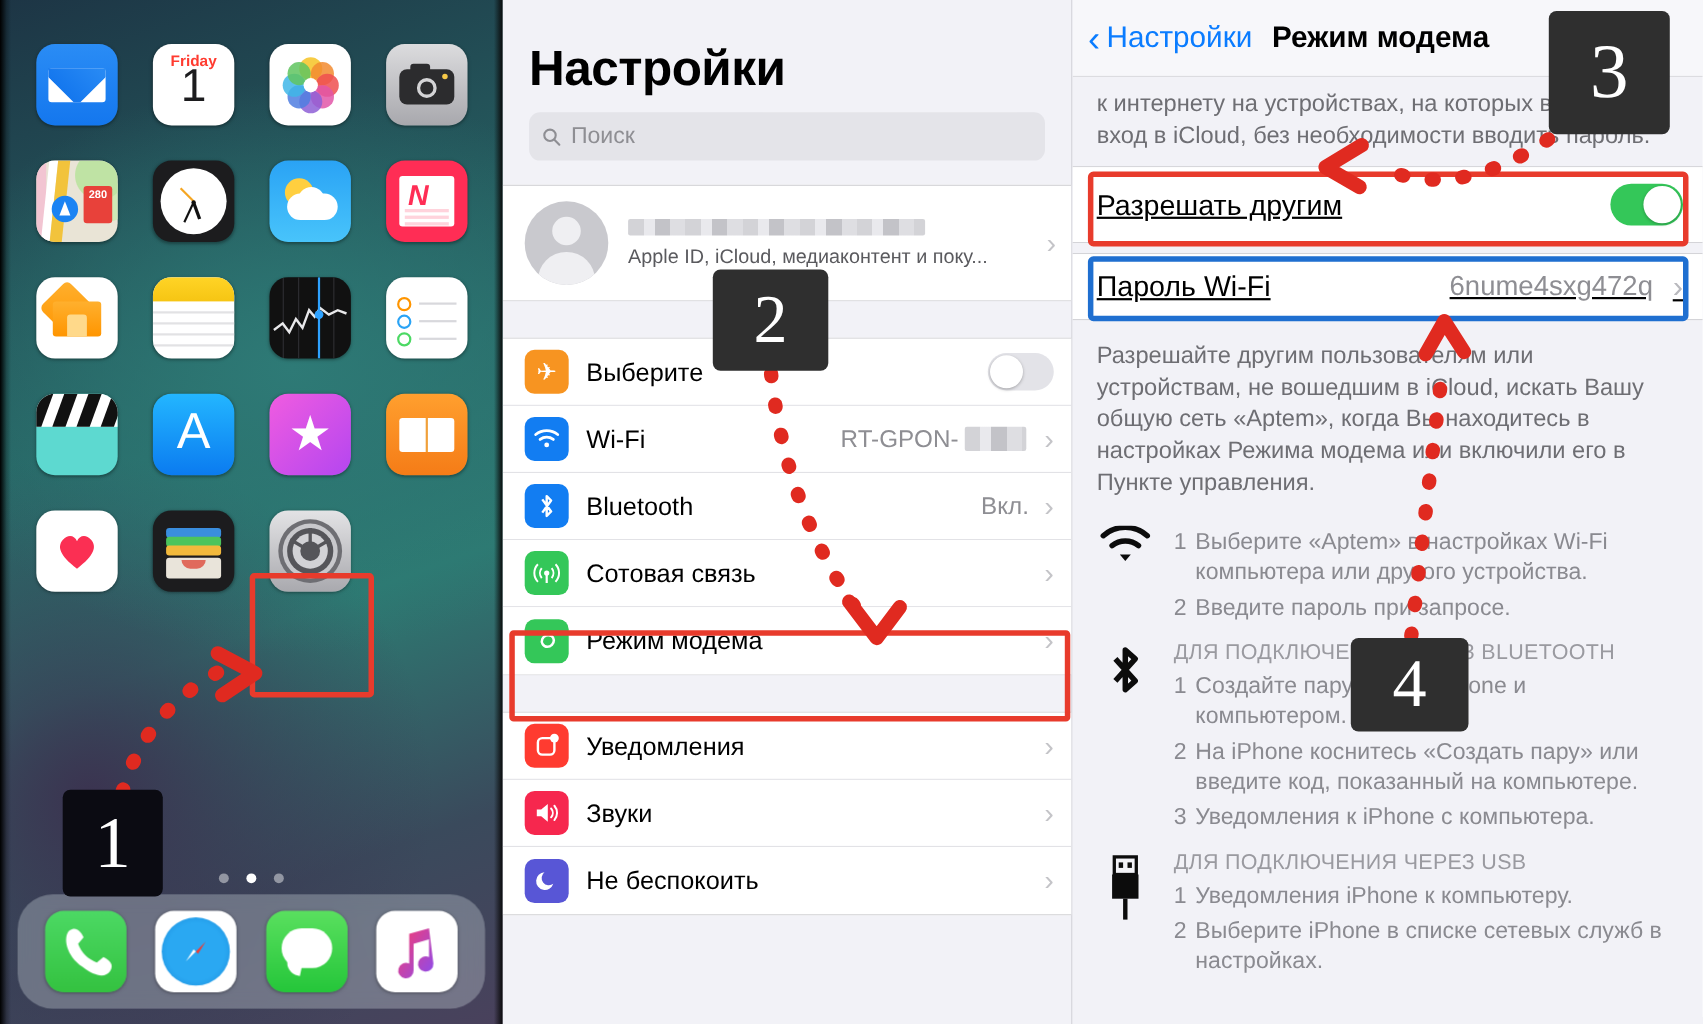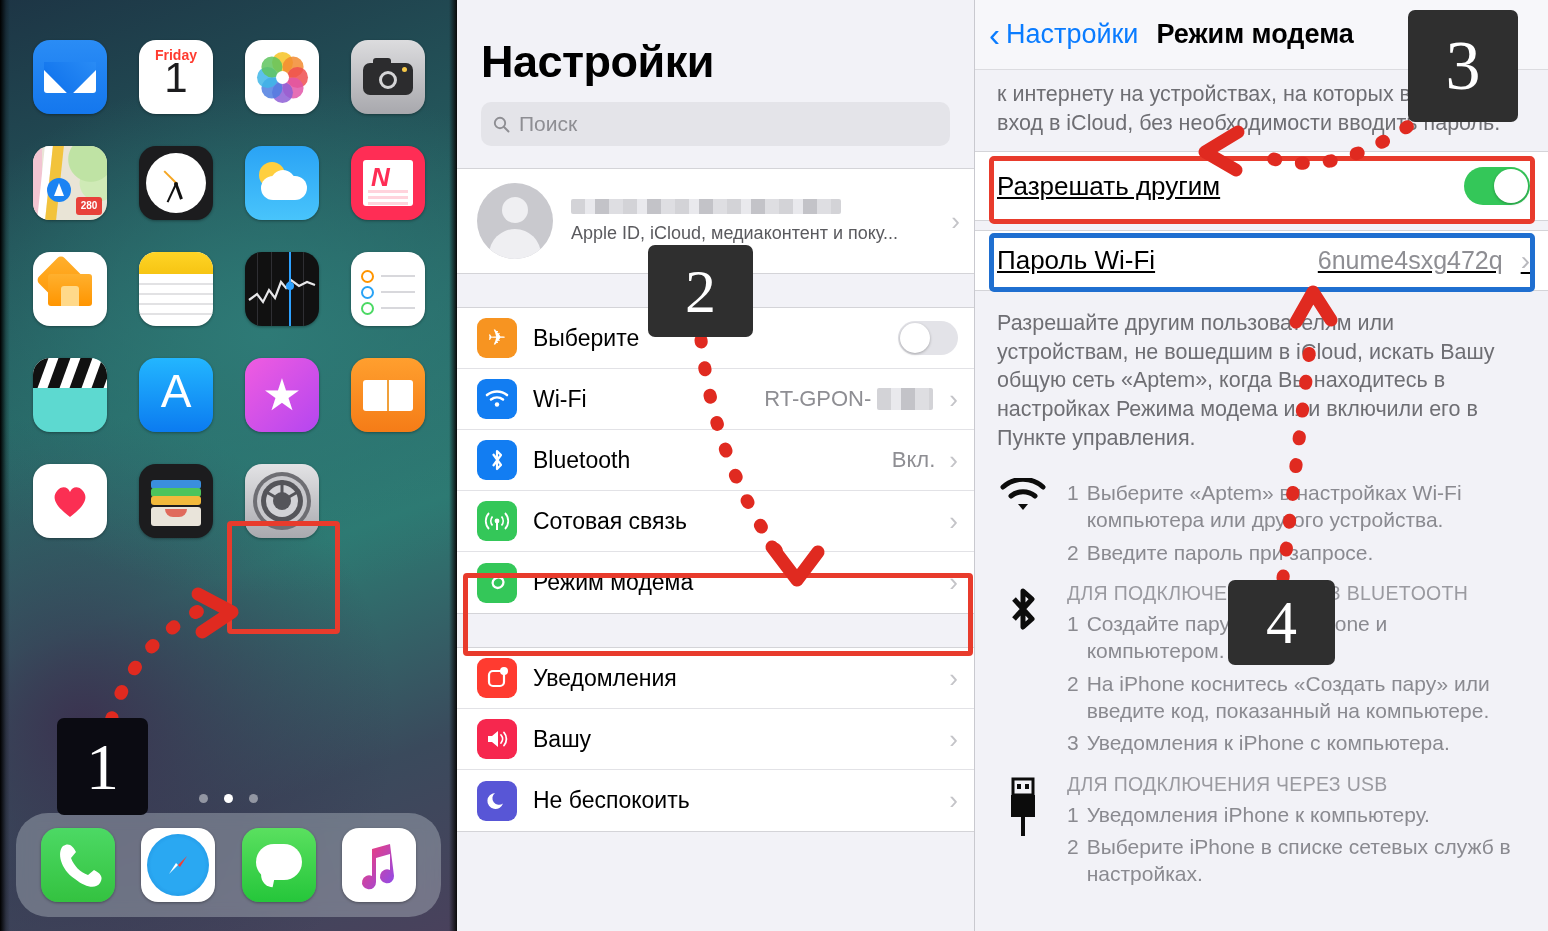--- a/index.html
+++ b/index.html
@@ -60,21 +60,21 @@
   .ic-cam .led{position:absolute;left:51px;top:27px;width:5px;height:5px;border-radius:50%;background:#f7c948;}
   .ic-maps{background:#e9e4d6;}
   .ic-maps .g1{position:absolute;left:0;top:0;width:74px;height:74px;background:
      radial-gradient(circle at 78% 18%,#bfe3a4 0 22px,transparent 23px),
      radial-gradient(circle at 88% 50%,#cfeab6 0 18px,transparent 19px);}
   .ic-maps .road{position:absolute;left:16px;top:0;width:11px;height:74px;background:#f2c33c;transform:skewX(-6deg);}
   .ic-maps .road2{position:absolute;left:8px;top:0;width:8px;height:74px;background:#fff;transform:skewX(-6deg);}
   .ic-maps .pinkstrip{position:absolute;left:0;top:0;width:9px;height:74px;background:#f2c5d2;}
   .ic-maps .nav{position:absolute;left:14px;top:32px;width:24px;height:24px;border-radius:50%;background:#1b83f3;}
   .ic-maps .nav:after{content:"";position:absolute;left:7px;top:5px;border-left:5px solid transparent;border-right:5px solid transparent;border-bottom:13px solid #fff;}
-  .ic-maps .shield{position:absolute;right:5px;bottom:5px;width:26px;height:18px;background:#e8413a;border-radius:3px;color:#fff;font-size:10px;font-weight:700;text-align:center;line-height:18px;}
+  .ic-maps .shield{position:absolute;right:5px;bottom:17px;width:26px;height:34px;background:#e8413a;border-radius:3px;color:#fff;font-size:10px;font-weight:700;text-align:center;line-height:18px;}
   .ic-clock{background:#1c1c1e;}
   .ic-clock .face{position:absolute;left:7px;top:7px;width:60px;height:60px;border-radius:50%;background:#fff;}
   .ic-clock .hm{position:absolute;left:36px;top:18px;width:2px;height:20px;background:#111;transform-origin:50% 100%;transform:rotate(205deg);}
   .ic-clock .hh{position:absolute;left:36px;top:22px;width:2.5px;height:16px;background:#111;transform-origin:50% 100%;transform:rotate(160deg);}
   .ic-clock .hs{position:absolute;left:36.5px;top:20px;width:1.5px;height:18px;background:#f5a623;transform-origin:50% 100%;transform:rotate(315deg);}
   .ic-clock .pin{position:absolute;left:35px;top:36px;width:4px;height:4px;border-radius:50%;background:#111;}
   .ic-weather{background:linear-gradient(180deg,#2aa3f5,#48c4fb);}
   .ic-weather .sun{position:absolute;left:14px;top:16px;width:26px;height:26px;border-radius:50%;background:#ffcf3f;}
   .ic-weather .cl{position:absolute;left:16px;top:30px;width:46px;height:24px;border-radius:14px;background:#fff;}
   .ic-weather .cl2{position:absolute;left:26px;top:24px;width:24px;height:24px;border-radius:50%;background:#fff;}
@@ -536,21 +536,21 @@
             <span class="chev">›</span>
           </div>
       </div>
       <div class="row">
         <div class="sq" style="background:#f6274e">
           <svg width="24" height="22" viewBox="0 0 24 22">
             <path d="M3 8 h4 L13 3 v16 L7 14 H3 Z" fill="#fff"></path>
             <path d="M16 7 a6 6 0 0 1 0 8 M19 4.5 a10 10 0 0 1 0 13" stroke="#fff" stroke-width="1.8" fill="none" stroke-linecap="round"></path>
           </svg>
         </div>
-        <div class="lbl">Вашу</div>
+        <div class="lbl">Звуки</div>
         <div class="val">
             <span class="chev">›</span>
           </div>
       </div>
       <div class="row">
         <div class="sq" style="background:#5856d6">
           <svg width="22" height="22" viewBox="0 0 22 22">
               <path d="M17 13.5 A8 8 0 1 1 9 3 a6.6 6.6 0 0 0 8 10.5Z" fill="#fff"></path>
             </svg>
         </div>

